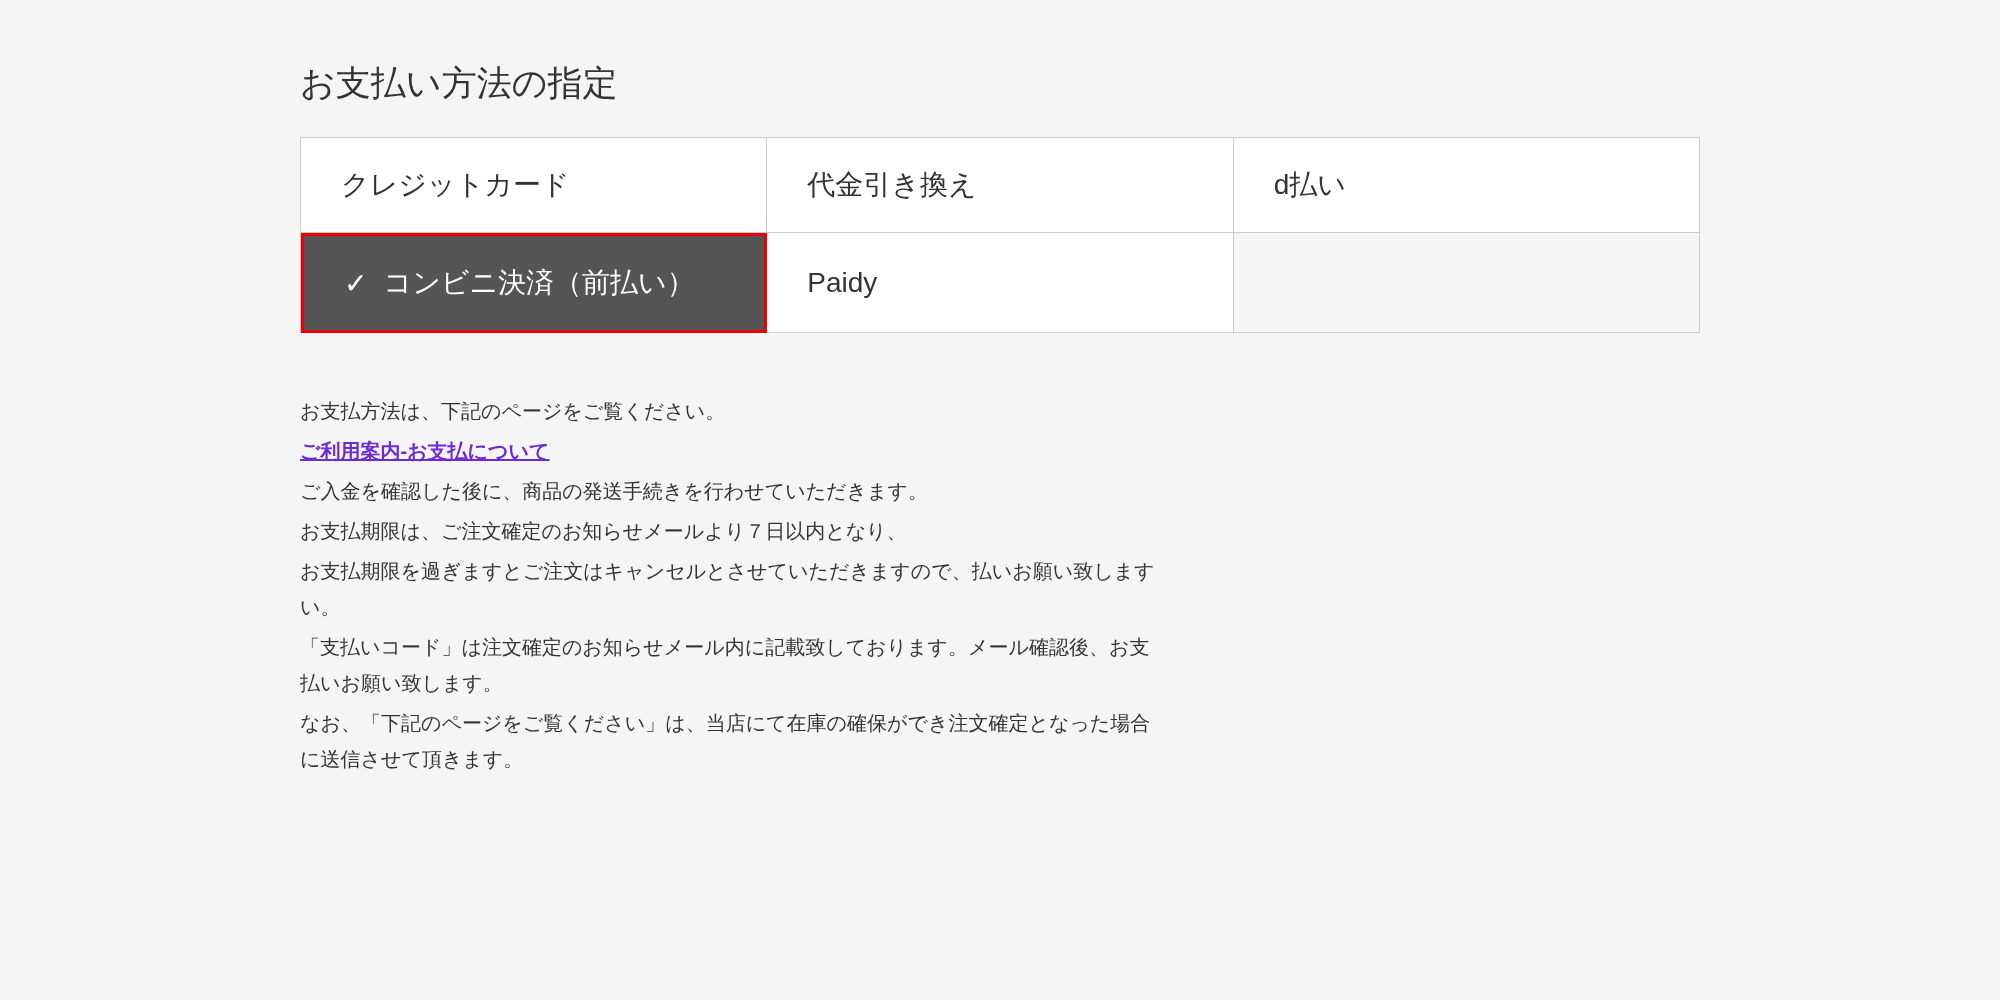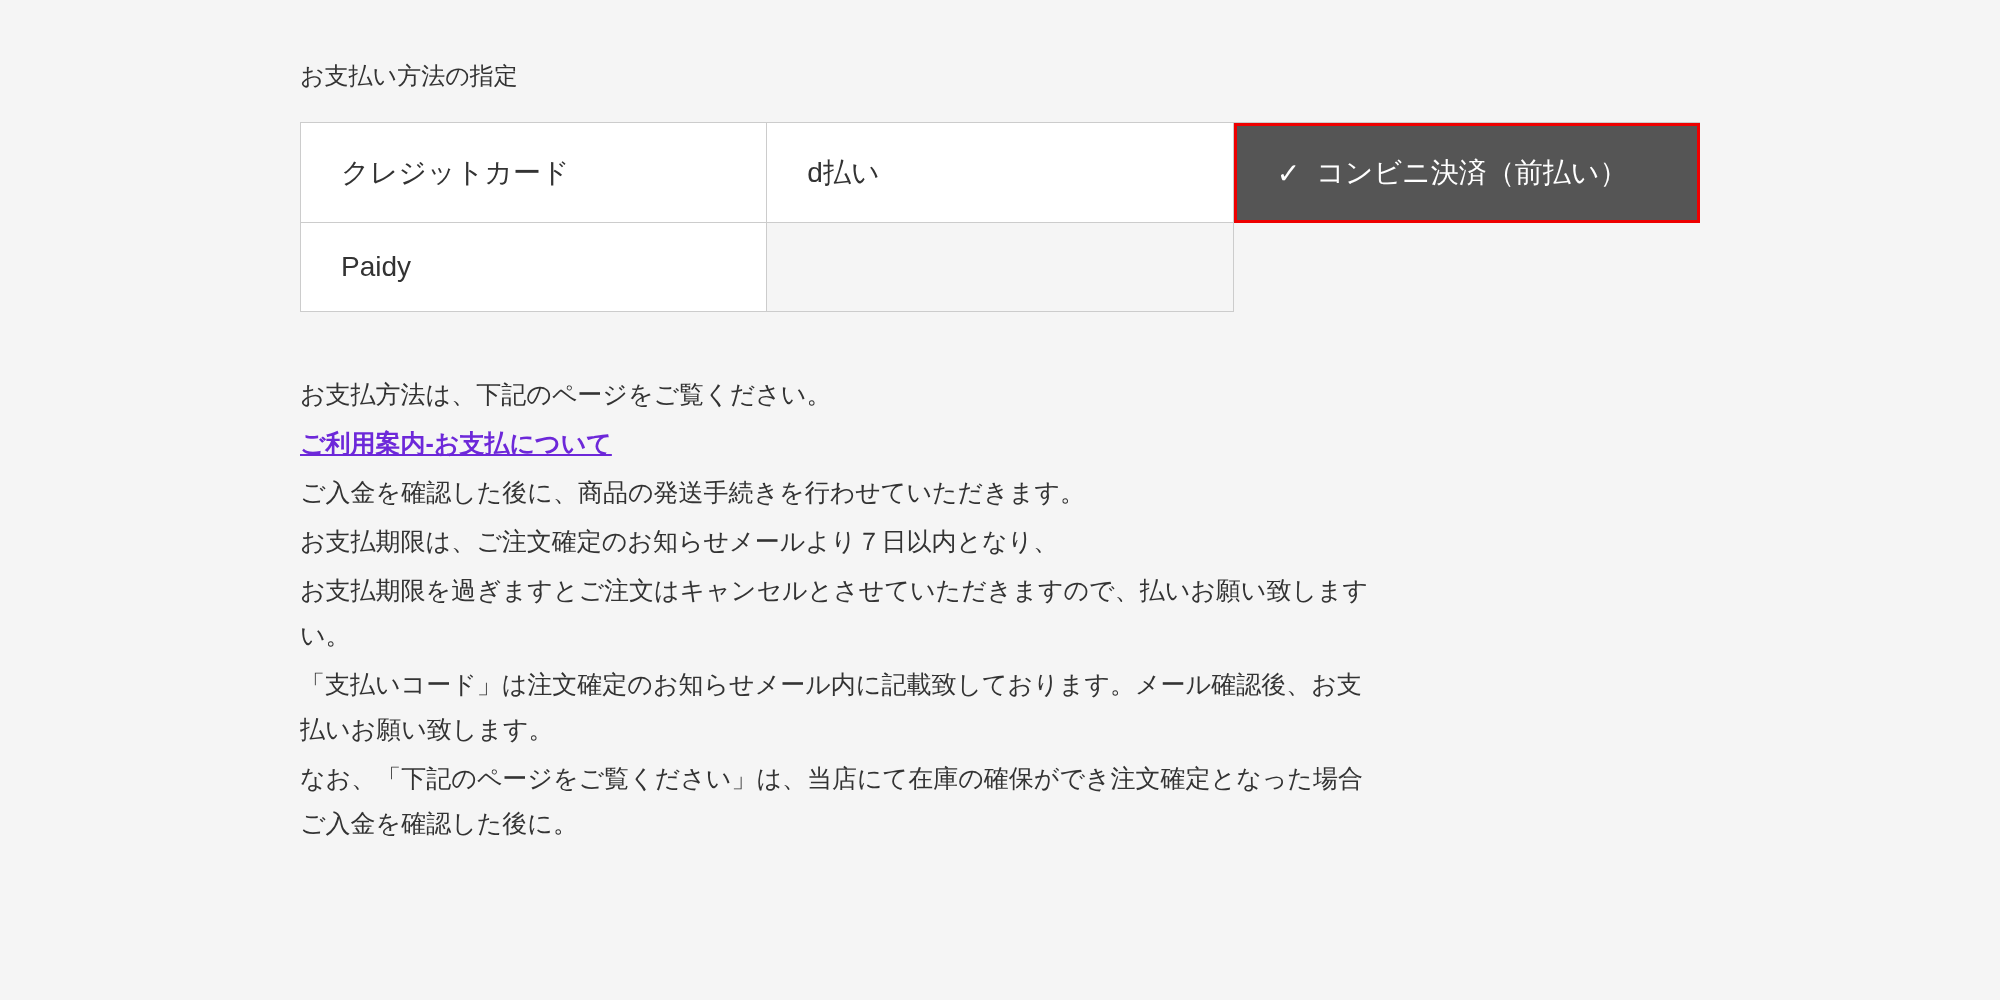--- a/index.html
+++ b/index.html
@@ -19,21 +19,21 @@
       min-height: 1000px;
       padding: 60px 300px;
     }
 
     .page-container {
       width: 100%;
       max-width: 1400px;
     }
 
     .section-title {
-      font-size: 24px;
+      font-size: 35px;
       color: #333;
       margin-bottom: 30px;
       font-weight: normal;
     }
 
     .payment-grid {
       display: grid;
       grid-template-columns: 1fr 1fr 1fr;
       border-left: 1px solid #ccc;
       border-top: 1px solid #ccc;
@@ -63,21 +63,21 @@
       margin-right: 16px;
       font-size: 28px;
     }
 
     .payment-option.empty {
       background: #f5f5f5;
       cursor: default;
     }
 
     .info-section {
-      font-size: 25px;
+      font-size: 20px;
       line-height: 1.8;
       color: #333;
     }
 
     .info-section p {
       margin-bottom: 4px;
     }
 
     .info-link {
       color: #6d28d9;
@@ -90,20 +90,23 @@
 </head>
 <body>
 
 <div class="page-container">
   <h2 class="section-title">お支払い方法の指定</h2>
 
   <div class="payment-grid">
 
     <div class="payment-option">
       <span>クレジットカード</span>
+    </div>
+    <div class="payment-option">
+      <span>代金引き換え</span>
     </div>
 
     <div class="payment-option">
       <span>d払い</span>
     </div>
     <div class="payment-option selected">
       <span class="check-icon">✓</span>
       <span>コンビニ決済（前払い）</span>
     </div>
 
@@ -122,16 +125,16 @@
     <p>
       <span>お支払期限を過ぎますとご注文はキャンセルとさせていただきますので、払いお願い致します</span><br>
       <span>い。</span>
     </p>
     <p>
       <span>「支払いコード」は注文確定のお知らせメール内に記載致しております。メール確認後、お支</span><br>
       <span>払いお願い致します。</span>
     </p>
     <p>
       <span>なお、「下記のページをご覧ください」は、当店にて在庫の確保ができ注文確定となった場合</span><br>
-      <span>ご入金を確認した後に。</span>
+      <span>に送信させて頂きます。</span>
     </p>
   </div>
 </div>
 
 </body></html>

